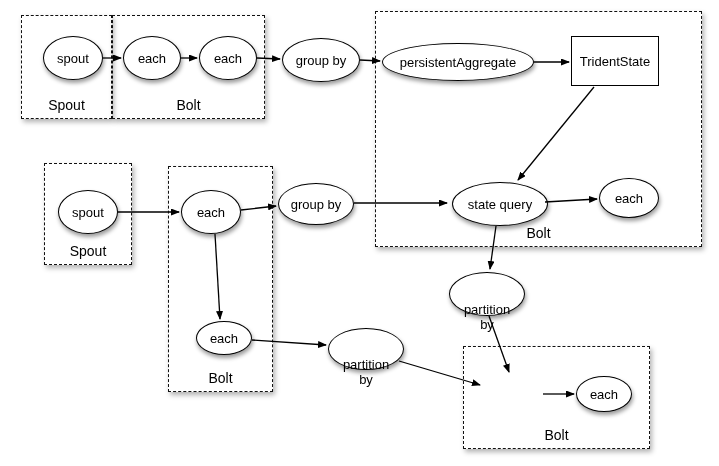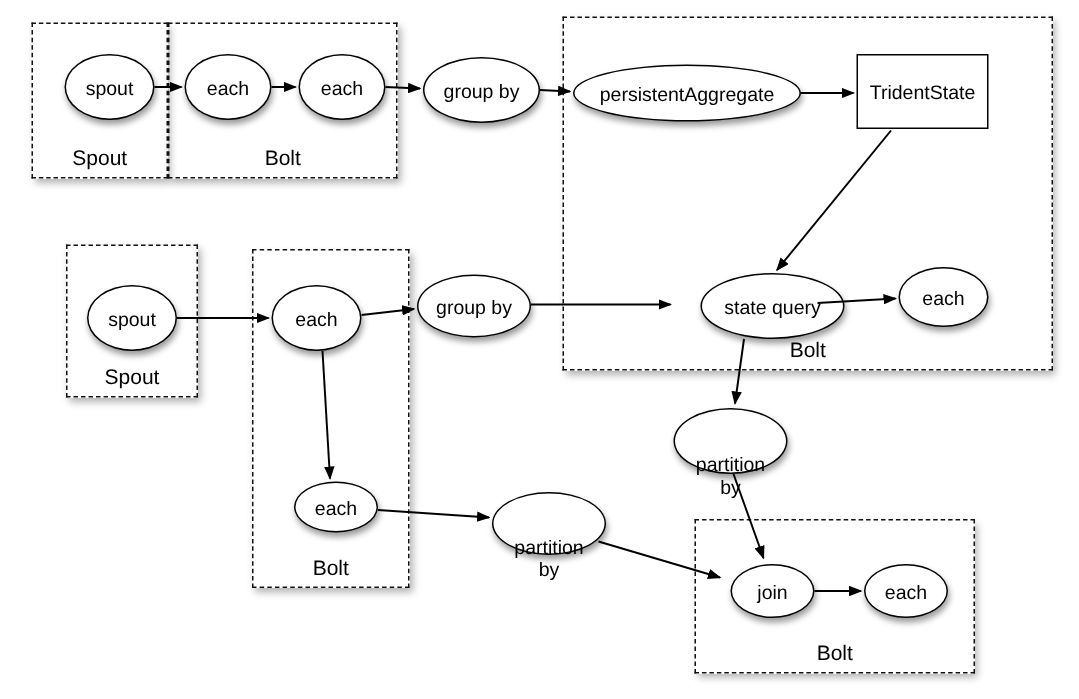--- a/index.html
+++ b/index.html
@@ -90,21 +90,21 @@
   </div>
   <div class="node ellipse" style="left:282px;top:38px;width:78px;height:44px;">
     <span>group by</span>
   </div>
   <div class="node ellipse" style="left:382px;top:43px;width:152px;height:38px;">
     <span>persistentAggregate</span>
   </div>
   <div class="node rect" style="left:571px;top:36px;width:88px;height:50px;">
     <span>TridentState</span>
   </div>
-  <div class="node ellipse" style="left:467px;top:182px;width:96px;height:44px;text-align:center;">
+  <div class="node ellipse" style="left:452px;top:182px;width:96px;height:44px;text-align:center;">
     <span>state query</span>
   </div>
   <div class="node ellipse" style="left:599px;top:178px;width:60px;height:40px;">
     <span>each</span>
   </div>
   <div class="node ellipse" style="left:58px;top:190px;width:60px;height:44px;">
     <span>spout</span>
   </div>
   <div class="node ellipse" style="left:181px;top:190px;width:60px;height:44px;">
     <span>each</span>
@@ -113,23 +113,20 @@
     <span>group by</span>
   </div>
   <div class="node ellipse" style="left:196px;top:321px;width:56px;height:34px;">
     <span>each</span>
   </div>
   <div class="node ellipse two-line" style="left:449px;top:272px;width:76px;height:44px;">
     <span>partition by</span>
   </div>
   <div class="node ellipse two-line" style="left:328px;top:328px;width:76px;height:42px;">
     <span>partition by</span>
-  </div>
-  <div class="node ellipse" style="left:487px;top:376px;width:56px;height:36px;">
-    <span>join</span>
   </div>
   <div class="node ellipse" style="left:576px;top:376px;width:56px;height:36px;">
     <span>each</span>
   </div>
 
   <svg class="edges" viewBox="0 0 719 466">
     <defs>
       <marker id="arrow" markerWidth="9" markerHeight="7" refX="8" refY="3.5" orient="auto" markerUnits="userSpaceOnUse">
         <path d="M0,0 L9,3.5 L0,7 z" fill="#000000"></path>
       </marker>

